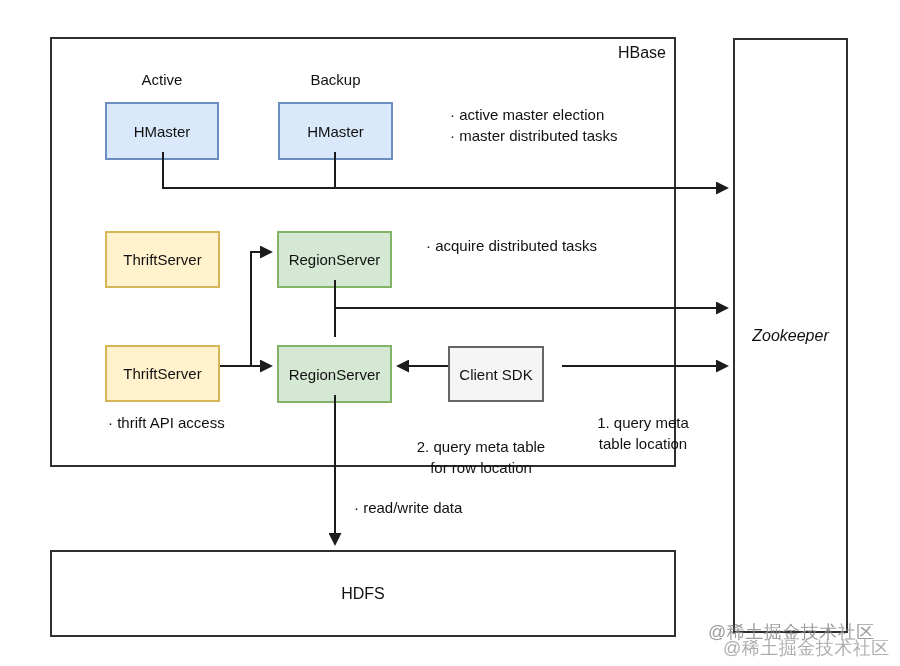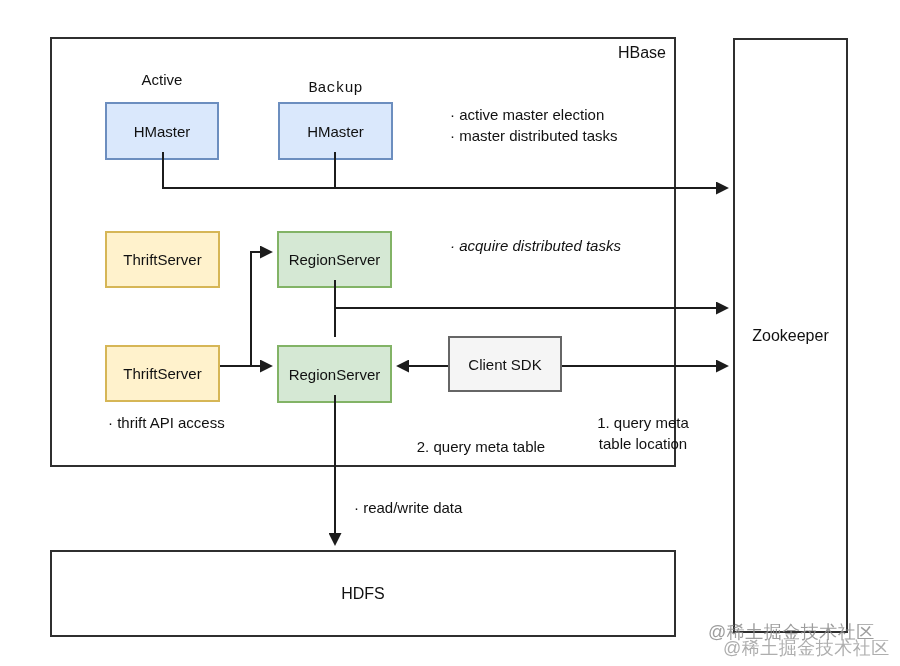--- a/index.html
+++ b/index.html
@@ -41,58 +41,59 @@
 </style>
 </head>
 <body>
 
 <div class="stage">
 
   <div class="frame" style="left:50px; top:37px; width:626px; height:430px;">
     <span class="frame-label-tr">HBase</span>
   </div>
 
-  <div class="frame frame-center" style="left:733px; top:38px; width:115px; height:595px;">
+  <div class="frame frame-center" style="left:733px; top:38px; width:115px; height:595px;font-style:italic;">
     <span>Zookeeper</span>
   </div>
 
   <div class="frame frame-center" style="left:50px; top:550px; width:626px; height:87px;">
     <span>HDFS</span>
   </div>
 
   <div class="role-label" style="left:105px; top:71px; width:114px;">Active</div>
-  <div class="role-label" style="left:278px; top:80px; width:115px;font-family:Liberation Mono, monospace;">Backup</div>
+  <div class="role-label" style="left:278px; top:71px; width:115px;">Backup</div>
 
   <div class="node node-blue" style="left:105px; top:94px; width:114px; height:58px;">HMaster</div>
   <div class="node node-blue" style="left:278px; top:94px; width:115px; height:58px;">HMaster</div>
 
   <div class="node node-yellow" style="left:105px; top:223px; width:115px; height:57px;">ThriftServer</div>
   <div class="node node-green" style="left:277px; top:223px; width:115px; height:57px;">RegionServer</div>
 
   <div class="node node-yellow" style="left:105px; top:337px; width:115px; height:57px;">ThriftServer</div>
   <div class="node node-green" style="left:277px; top:337px; width:115px; height:58px;">RegionServer</div>
 
-  <div class="node node-gray" style="left:448px; top:328px; width:114px; height:56px;">Client SDK</div>
+  <div class="node node-gray" style="left:448px; top:338px; width:96px; height:56px;">Client SDK</div>
 
   <div class="note" style="left:450px; top:104px;">
     <div>· active master election</div>
     <div>· master distributed tasks</div>
   </div>
 
-  <div class="note" style="left:450px; top:235px;font-style:italic;">
+  <div class="note" style="left:426px; top:235px;">
     <div>· acquire distributed tasks</div>
   </div>
 
   <div class="note note-center" style="left:577px; top:377px; width:132px;">
     <div>1. query meta</div>
     <div>table location</div>
   </div>
 
   <div class="note note-center" style="left:400px; top:401px; width:162px;">
     <div>2. query meta table</div>
+    <div>for row location</div>
   </div>
 
   <div class="note" style="left:108px; top:412px;">· thrift API access</div>
 
   <div class="note" style="left:354px; top:497px;">· read/write data</div>
 
   <svg class="connector-svg" width="900" height="666" viewBox="0 0 900 666">
     <defs>
       <marker id="arrow" viewBox="0 0 10 10" refX="8.5" refY="5" markerWidth="6.5" markerHeight="6.5" orient="auto-start-reverse">
         <path d="M0,0 L10,5 L0,10 z" fill="#1c1c1c"></path>

